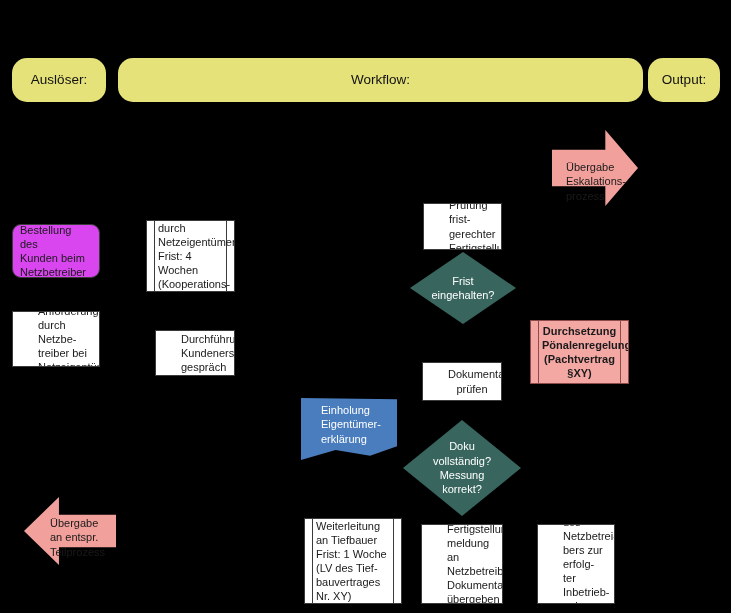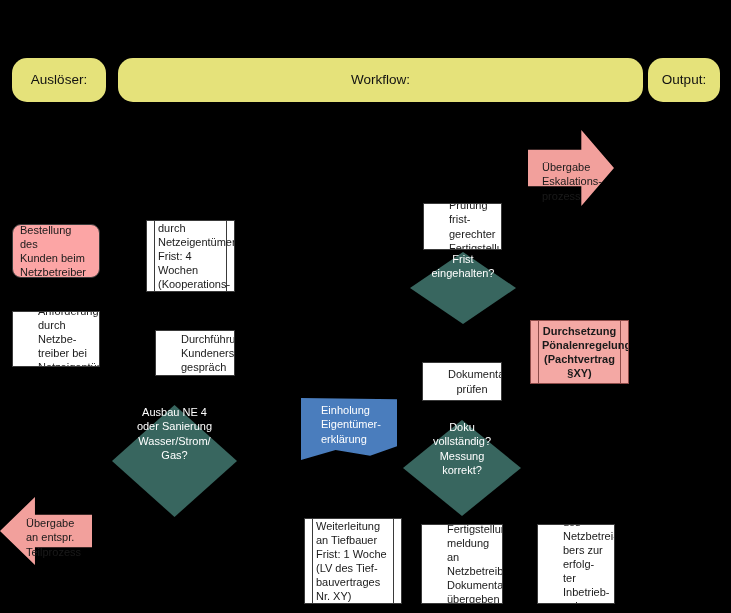--- a/index.html
+++ b/index.html
@@ -54,21 +54,21 @@
   }
   .proc .txt {
     padding: 3px 5px;
     white-space: pre-line;
     overflow: hidden;
   }
   .proc.center .txt { width: 100%; text-align: center; }
 
   
   .term {
-    background: #fca5a5;
+    background: #d946ef;
     border: 1px solid #3a3a3a;
     border-radius: 9px;
     display: flex;
     align-items: center;
     overflow: hidden;
   }
   .term .txt {
     padding: 3px 7px;
     white-space: pre-line;
   }
@@ -99,21 +99,21 @@
     overflow: hidden;
   }
   .predef.center .txt { text-align: center; }
   .predef.pink { background: #f4a8a4; border-color: #8d4b49; }
   .predef.pink::before, .predef.pink::after { background: #8d4b49; }
 
   
   .diamond {
     position: absolute;
     display: flex;
-    align-items: flex-start;
+    align-items: center;
     justify-content: center;
   }
   .diamond .shape {
     position: absolute;
     inset: 0;
     background: #38665f;
     clip-path: polygon(50% 0%, 100% 50%, 50% 100%, 0% 50%);
   }
   .diamond .txt {
     position: relative;
@@ -142,20 +142,21 @@
     color: #ffffff;
     font-size: 11px;
     line-height: 1.3;
     padding: 5px 0 0 8px;
     white-space: pre-line;
   }
 
   
   .arrow {
     position: absolute;
+    margin-left: 24px;
   }
   .arrow .shape {
     position: absolute;
     inset: 0;
     background: #f2a09c;
   }
   .arrow.right .shape {
     clip-path: polygon(0% 26%, 62% 26%, 62% 0%, 100% 50%, 62% 100%, 62% 74%, 0% 74%);
   }
   .arrow.left .shape {
@@ -216,27 +217,20 @@
 (Kooperations-
 vertrag § XY)</span>
   </div>
 
   <div class="node proc" style="left:155px; top:330px; width:80px; height:46px;">
     <span class="txt">Durchführung
 Kundenerst-
 gespräch</span>
   </div>
 
-  <div class="diamond" style="left:112px; top:405px; width:125px; height:112px;">
-    <div class="shape"></div>
-    <div class="txt">Ausbau NE 4
-oder Sanierung
-Wasser/Strom/
-Gas?</div>
-  </div>
 
   <div class="doc" style="left:301px; top:398px; width:84px; height:62px;padding-left:12px;">
     <div class="shape"></div>
     <div class="txt">Einholung
 Eigentümer-
 erklärung</div>
   </div>
 
   <div class="node predef" style="left:304px; top:518px; width:98px; height:86px;">
     <span class="txt">Weiterleitung

